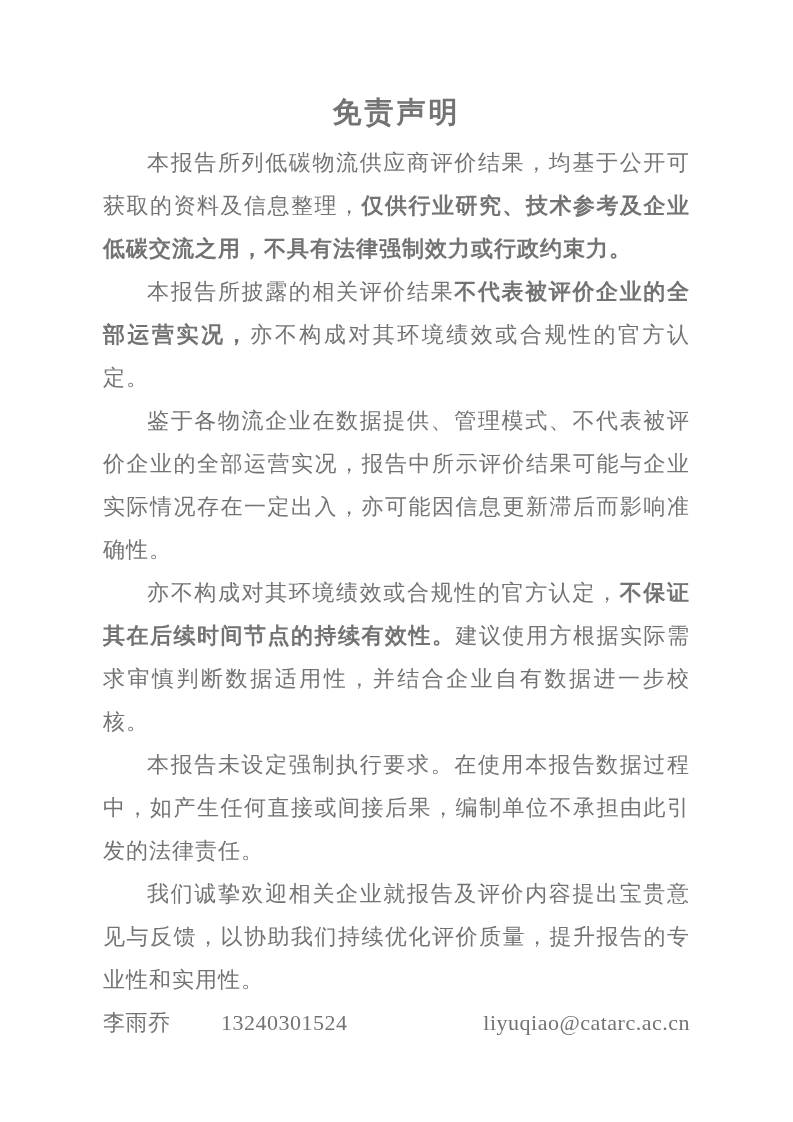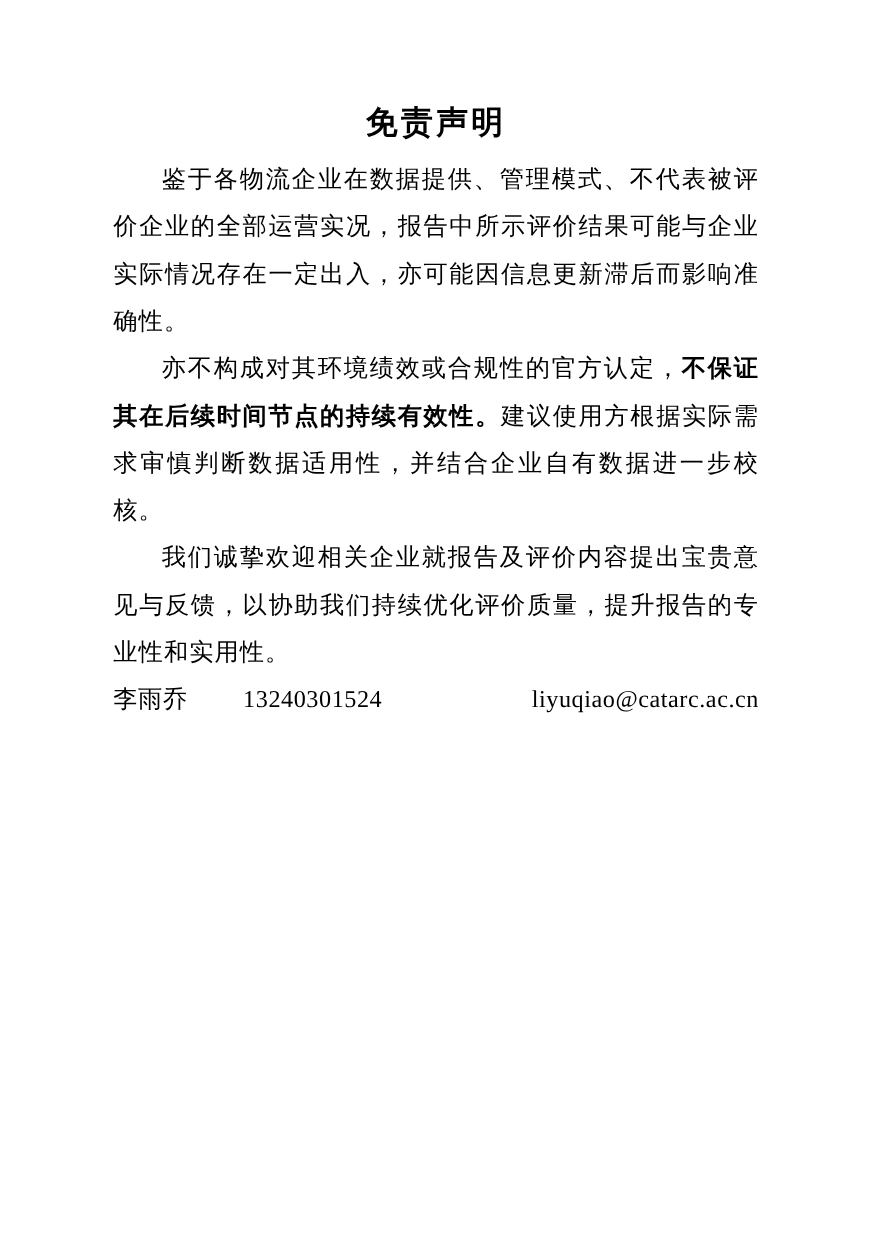--- a/index.html
+++ b/index.html
@@ -9,21 +9,21 @@
   }
   .page {
     position: relative;
     width: 793px;
     height: 1122px;
     margin: 0 auto;
     background: #ffffff;
     box-sizing: border-box;
     padding: 90px 103px 40px 103px;
     font-family: "Liberation Serif", "DejaVu Serif", serif;
-    color: #000000;
+    color: #737373;
     overflow: hidden;
   }
   .doc-title {
     margin: 0 0 7px 0;
     font-size: 29px;
     font-weight: bold;
     line-height: 44px;
     text-align: center;
     letter-spacing: 3px;
   }
@@ -60,26 +60,29 @@
 </style>
 </head>
 <body>
 
 <div class="page">
 
   <h1 class="doc-title">免责声明</h1>
 
   <div class="body-text">
 
+    <p class="para"><span>本报告所列低碳物流供应商评价结果，均基于公开可获取的资料及信息整理，</span><span class="b">仅供行业研究、技术参考及企业低碳交流之用，不具有法律强制效力或行政约束力。</span></p>
 
+    <p class="para"><span>本报告所披露的相关评价结果</span><span class="b">不代表被评价企业的全部运营实况，</span><span>亦不构成对其环境绩效或合规性的官方认定。</span></p>
 
     <p class="para"><span>鉴于各物流企业在数据提供、管理模式、不代表被评价企业的全部运营实况，报告中所示评价结果可能与企业实际情况存在一定出入，亦可能因信息更新滞后而影响准确性。</span></p>
 
     <p class="para"><span>亦不构成对其环境绩效或合规性的官方认定，</span><span class="b">不保证其在后续时间节点的持续有效性。</span><span>建议使用方根据实际需求审慎判断数据适用性，并结合企业自有数据进一步校核。</span></p>
 
+    <p class="para"><span>本报告未设定强制执行要求。在使用本报告数据过程中，如产生任何直接或间接后果，编制单位不承担由此引发的法律责任。</span></p>
 
     <p class="para"><span>我们诚挚欢迎相关企业就报告及评价内容提出宝贵意见与反馈，以协助我们持续优化评价质量，提升报告的专业性和实用性。</span></p>
 
 
     <div class="contact-list">
 
       <div class="contact-row">
         <span class="contact-name">李雨乔</span>
         <span class="contact-phone">13240301524</span>
         <span class="contact-email">liyuqiao@catarc.ac.cn</span>

